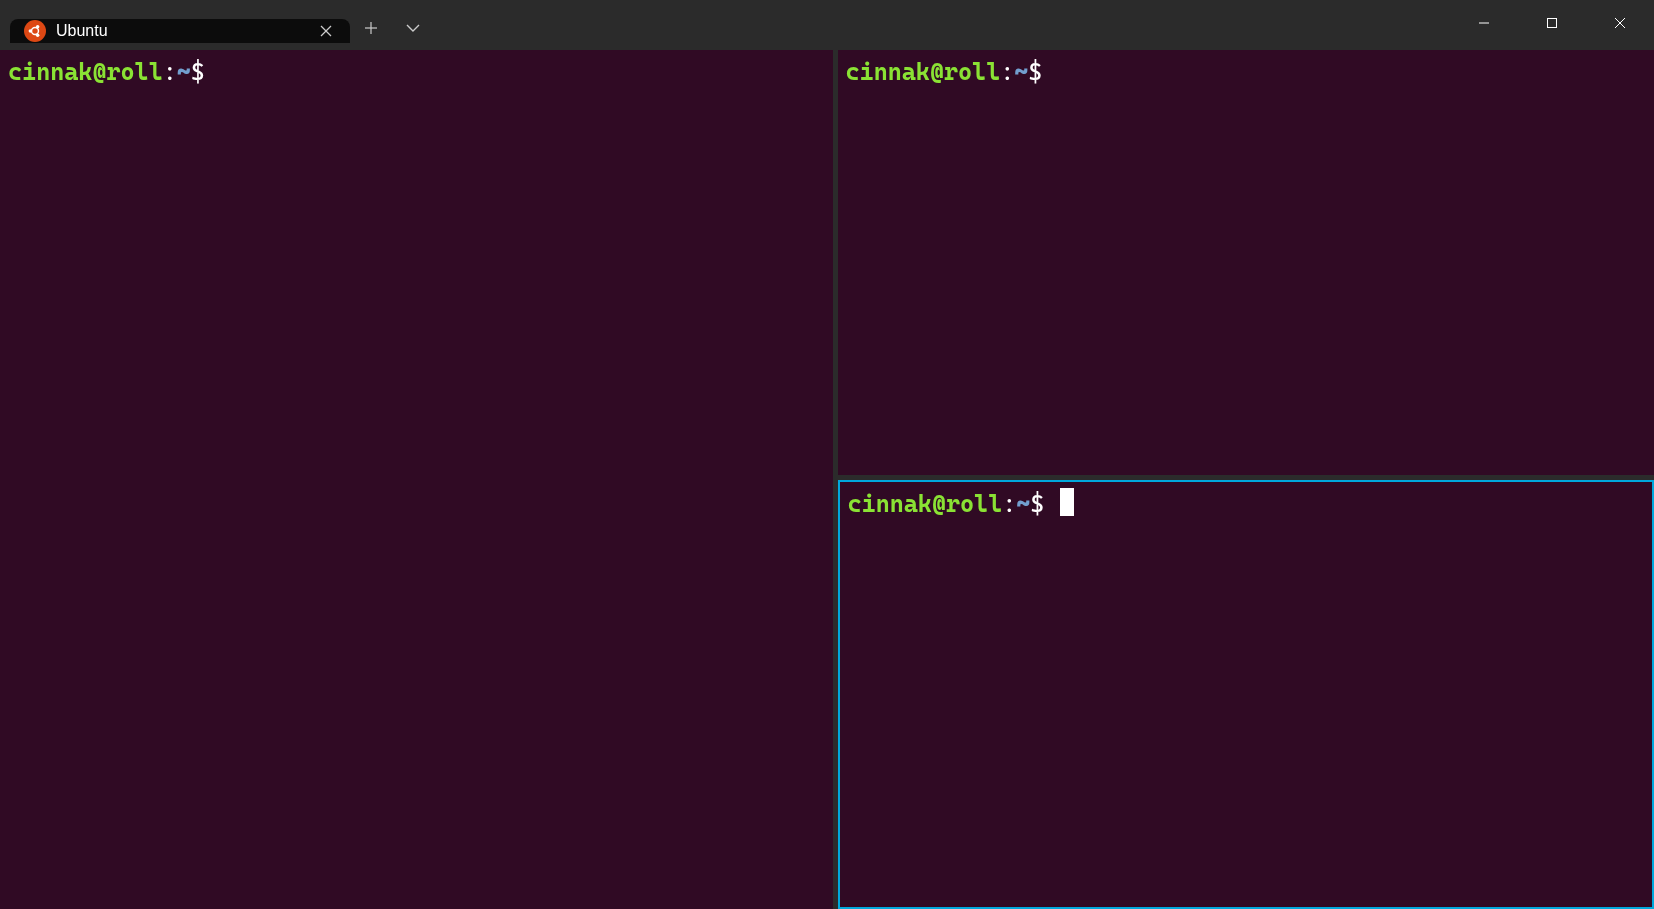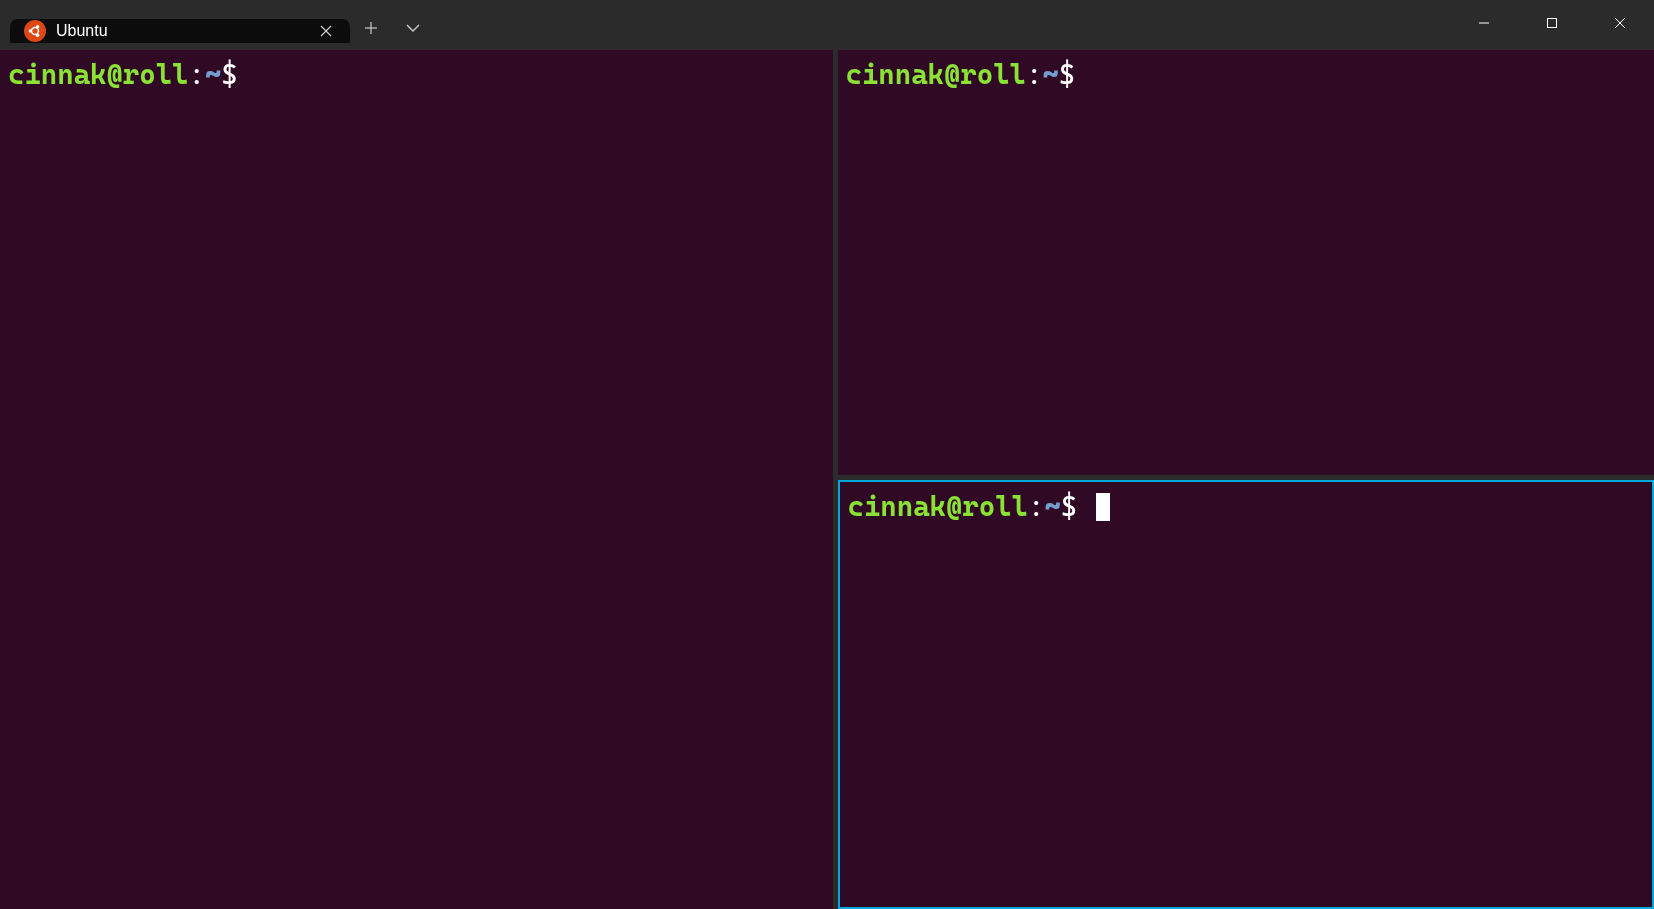--- a/index.html
+++ b/index.html
@@ -134,21 +134,21 @@
     }
     .pane-bottom-right {
       flex: 1;
       background: #300a24;
       padding: 6px 8px;
       position: relative;
       border: 2px solid #00a8dc;
     }
     .prompt-line {
       font-family: "Cascadia Mono", "Consolas", "Liberation Mono", monospace;
-      font-size: 28px;
+      font-size: 24px;
       line-height: 1.35;
       white-space: pre;
     }
     .prompt-user {
       color: #8ae234;
       font-weight: bold;
     }
     .prompt-colon {
       color: #ffffff;
     }

